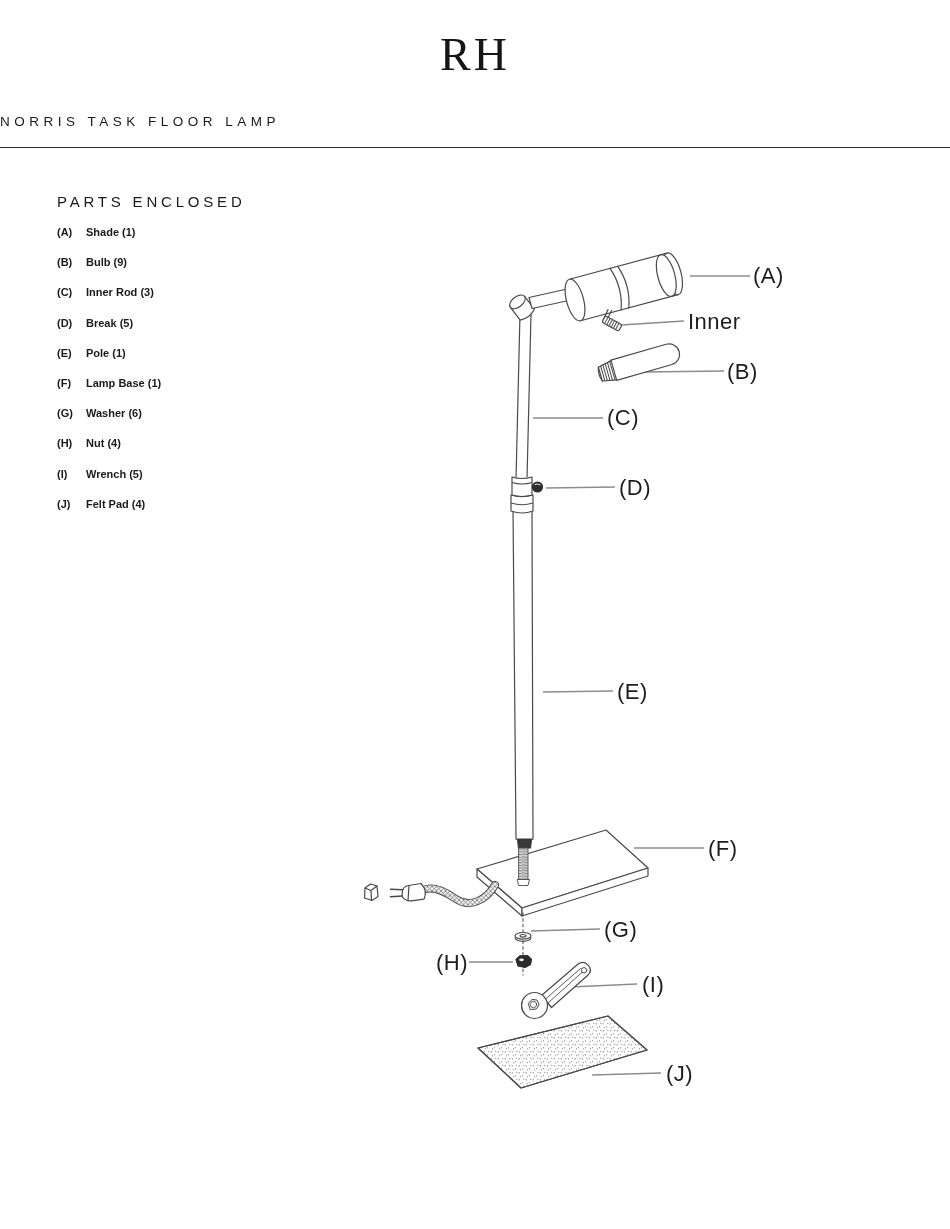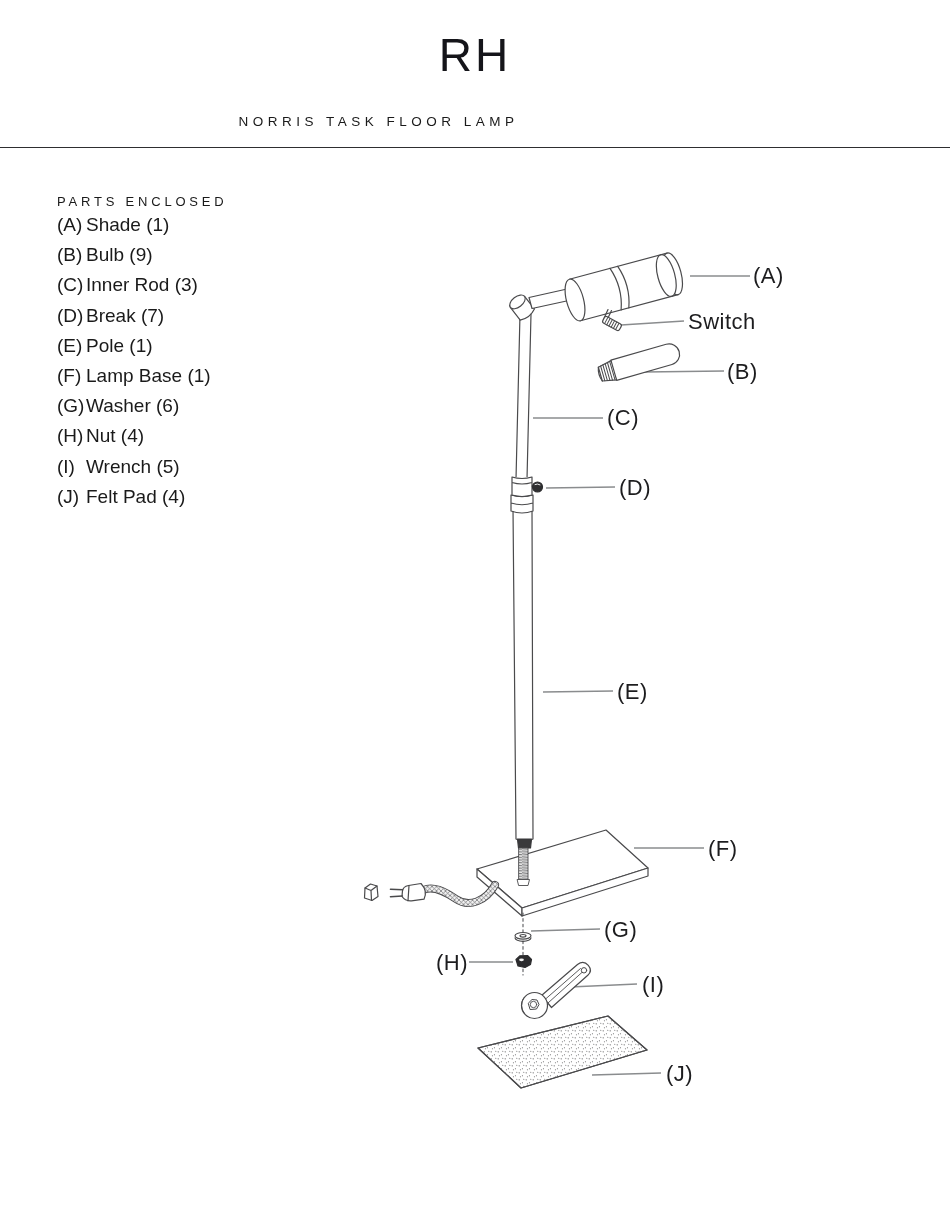--- a/index.html
+++ b/index.html
@@ -1,46 +1,46 @@
 <!DOCTYPE html>
 <html><head>
 <meta charset="utf-8">
 <style>
   html,body{margin:0;padding:0;background:#fff;}
   body{position:relative;width:950px;height:1229px;overflow:hidden;
        font-family:"Liberation Sans",sans-serif;color:#1d1d1f;}
   .logo{position:absolute;top:32px;left:0;width:950px;text-align:center;
-        font-family:Liberation Sans, sans-serif;font-size:46px;line-height:46px;
+        font-family:Liberation Serif, serif;font-size:46px;line-height:46px;
         letter-spacing:3px;color:#15151a;}
-  .doc-title{position:absolute;top:114px;left:0;width:757px;text-align:center;
+  .doc-title{position:absolute;top:114px;left:0;width:757px;
         font-size:13.5px;line-height:16px;letter-spacing:4.5px;color:#1a1a1a;}
   .rule{position:absolute;top:147px;left:0;width:950px;height:0;
         border-top:1.8px solid #2e2e30;}
   .parts{position:absolute;left:57px;top:194px;width:260px;}
-  .parts-heading{font-size:13px;line-height:15px;letter-spacing:3.8px;
-        color:#1a1a1a;margin-bottom:8px;}
-  .part-row{font-size:19px;line-height:15px;margin-bottom:15.2px;color:#1a1a1a;}
+  .parts-heading{font-size:15px;line-height:15px;letter-spacing:3.8px;
+        color:#1a1a1a;margin-bottom:16px;}
+  .part-row{font-size:11px;line-height:15px;margin-bottom:15.2px;color:#1a1a1a;font-weight:bold;}
   .pk{display:inline-block;width:29px;}
   .lbl{position:absolute;font-size:22px;line-height:27px;letter-spacing:0.5px;
        color:#1d1d1f;white-space:nowrap;}
   svg{position:absolute;left:0;top:0;}
 </style>
 </head>
 <body>
 
 <div class="logo">RH</div>
 <div class="doc-title">NORRIS TASK FLOOR LAMP</div>
 <div class="rule"></div>
 
 <div class="parts">
   <div class="parts-heading">PARTS ENCLOSED</div>
   <div class="part-row"><span class="pk">(A)</span><span>Shade (1)</span></div>
   <div class="part-row"><span class="pk">(B)</span><span>Bulb (9)</span></div>
   <div class="part-row"><span class="pk">(C)</span><span>Inner Rod (3)</span></div>
-  <div class="part-row"><span class="pk">(D)</span><span>Break (7)</span></div>
+  <div class="part-row"><span class="pk">(D)</span><span>Break (5)</span></div>
   <div class="part-row"><span class="pk">(E)</span><span>Pole (1)</span></div>
   <div class="part-row"><span class="pk">(F)</span><span>Lamp Base (1)</span></div>
   <div class="part-row"><span class="pk">(G)</span><span>Washer (6)</span></div>
   <div class="part-row"><span class="pk">(H)</span><span>Nut (4)</span></div>
   <div class="part-row"><span class="pk">(I)</span><span>Wrench (5)</span></div>
   <div class="part-row"><span class="pk">(J)</span><span>Felt Pad (4)</span></div>
 </div>
 
 <svg width="950" height="1229" viewBox="0 0 950 1229">
   <defs>
@@ -183,21 +183,21 @@
     </g>
 
     <g>
       <polygon points="478,1048 608,1016 647,1050 521,1088" fill="#fff"></polygon>
       <polygon points="478,1048 608,1016 647,1050 521,1088" fill="url(#dotsP)"></polygon>
     </g>
   </g>
 </svg>
 
 <div class="lbl" style="left:753px;top:262px">(A)</div>
-<div class="lbl" style="left:688px;top:308px">Switch</div>
+<div class="lbl" style="left:688px;top:308px">Inner</div>
 <div class="lbl" style="left:727px;top:358px">(B)</div>
 <div class="lbl" style="left:607px;top:404px">(C)</div>
 <div class="lbl" style="left:619px;top:474px">(D)</div>
 <div class="lbl" style="left:617px;top:678px">(E)</div>
 <div class="lbl" style="left:708px;top:835px">(F)</div>
 <div class="lbl" style="left:604px;top:916px">(G)</div>
 <div class="lbl" style="left:436px;top:949px">(H)</div>
 <div class="lbl" style="left:642px;top:971px">(I)</div>
 <div class="lbl" style="left:666px;top:1060px">(J)</div>
 

